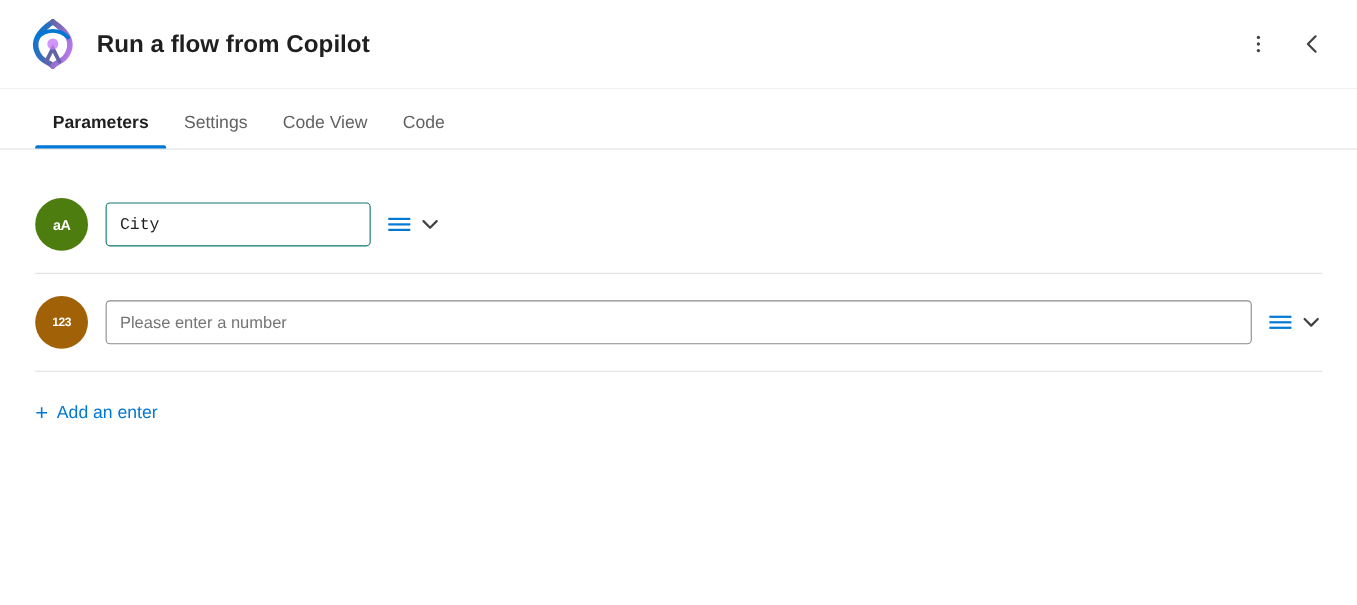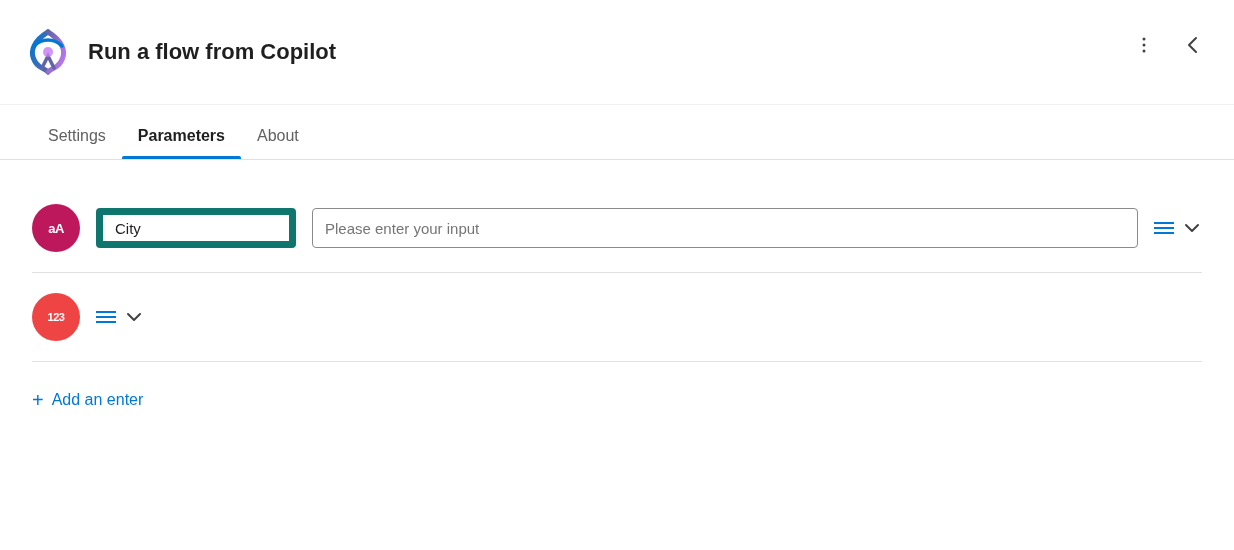--- a/index.html
+++ b/index.html
@@ -13,23 +13,23 @@
       background: #ffffff;
       width: 1234px;
       height: 550px;
       overflow: hidden;
       color: #1f1f1f;
     }
 
     
     .header {
       display: flex;
-      align-items: flex-start;
+      align-items: center;
       justify-content: space-between;
-      padding: 28px 24px;
+      padding: 16px 24px;
       border-bottom: 1px solid #f0f0f0;
     }
 
     .header-left {
       display: flex;
       align-items: center;
       gap: 16px;
     }
 
     .logo {
@@ -139,27 +139,27 @@
 
     .badge-text {
       font-size: 13px;
       font-weight: 700;
       color: white;
       letter-spacing: -0.5px;
     }
 
     
     .name-input {
-      width: 200px;
+      width: 241px;
       height: 40px;
-      border: 7px solid #0f766e;
+      border: 1px solid #0f766e;
       border-radius: 4px;
       padding: 0 12px;
       font-size: 15px;
-      font-family: Liberation Sans, sans-serif;
+      font-family: Liberation Mono, monospace;
       color: #1f1f1f;
       flex-shrink: 0;
     }
 
     .value-input {
       flex: 1;
       height: 40px;
       border: 1px solid #8a8a8a;
       border-radius: 4px;
       padding: 0 12px;
@@ -259,57 +259,60 @@
     <button class="icon-btn" title="Collapse panel">
 
       <svg width="22" height="22" viewBox="0 0 22 22" fill="none" xmlns="http://www.w3.org/2000/svg">
         <polyline points="14,4 7,11 14,18" stroke="#424242" stroke-width="2" stroke-linecap="round" stroke-linejoin="round" fill="none"></polyline>
       </svg>
     </button>
   </div>
 </div>
 
 <div class="tabs">
+  <button class="tab active">
+    <span>Parameters</span>
+  </button>
   <button class="tab">
     <span>Settings</span>
   </button>
-  <button class="tab active">
-    <span>Parameters</span>
-  </button>
   <button class="tab">
-    <span>About</span>
+    <span>Code View</span>
+  </button>
+  <button class="tab">
+    <span>Code</span>
   </button>
 </div>
 
 <div class="content">
 
   <div class="input-row">
-    <div class="type-badge text" style="background: #be185d;">
+    <div class="type-badge text" style="background: #4d7c0f;">
       <span class="badge-text">aA</span>
     </div>
     <input type="text" class="name-input" value="City" style="">
-    <input type="text" class="value-input" placeholder="Please enter your input" style="">
     <div class="row-actions">
       <div class="menu-lines">
         <span></span>
         <span></span>
         <span></span>
       </div>
       <button class="chevron-btn">
         <svg width="20" height="20" viewBox="0 0 20 20" fill="none" xmlns="http://www.w3.org/2000/svg">
           <polyline points="4,7 10,13 16,7" stroke="#424242" stroke-width="2" stroke-linecap="round" stroke-linejoin="round" fill="none"></polyline>
         </svg>
       </button>
     </div>
   </div>
 
   <div class="input-row">
-    <div class="type-badge number" style="background: #ef4444;">
+    <div class="type-badge number" style="background: #a16207;">
       <span class="badge-text" style="font-size:11px;">123</span>
     </div>
+    <input type="text" class="value-input" placeholder="Please enter a number" style="">
     <div class="row-actions">
       <div class="menu-lines">
         <span></span>
         <span></span>
         <span></span>
       </div>
       <button class="chevron-btn">
         <svg width="20" height="20" viewBox="0 0 20 20" fill="none" xmlns="http://www.w3.org/2000/svg">
           <polyline points="4,7 10,13 16,7" stroke="#424242" stroke-width="2" stroke-linecap="round" stroke-linejoin="round" fill="none"></polyline>
         </svg>

